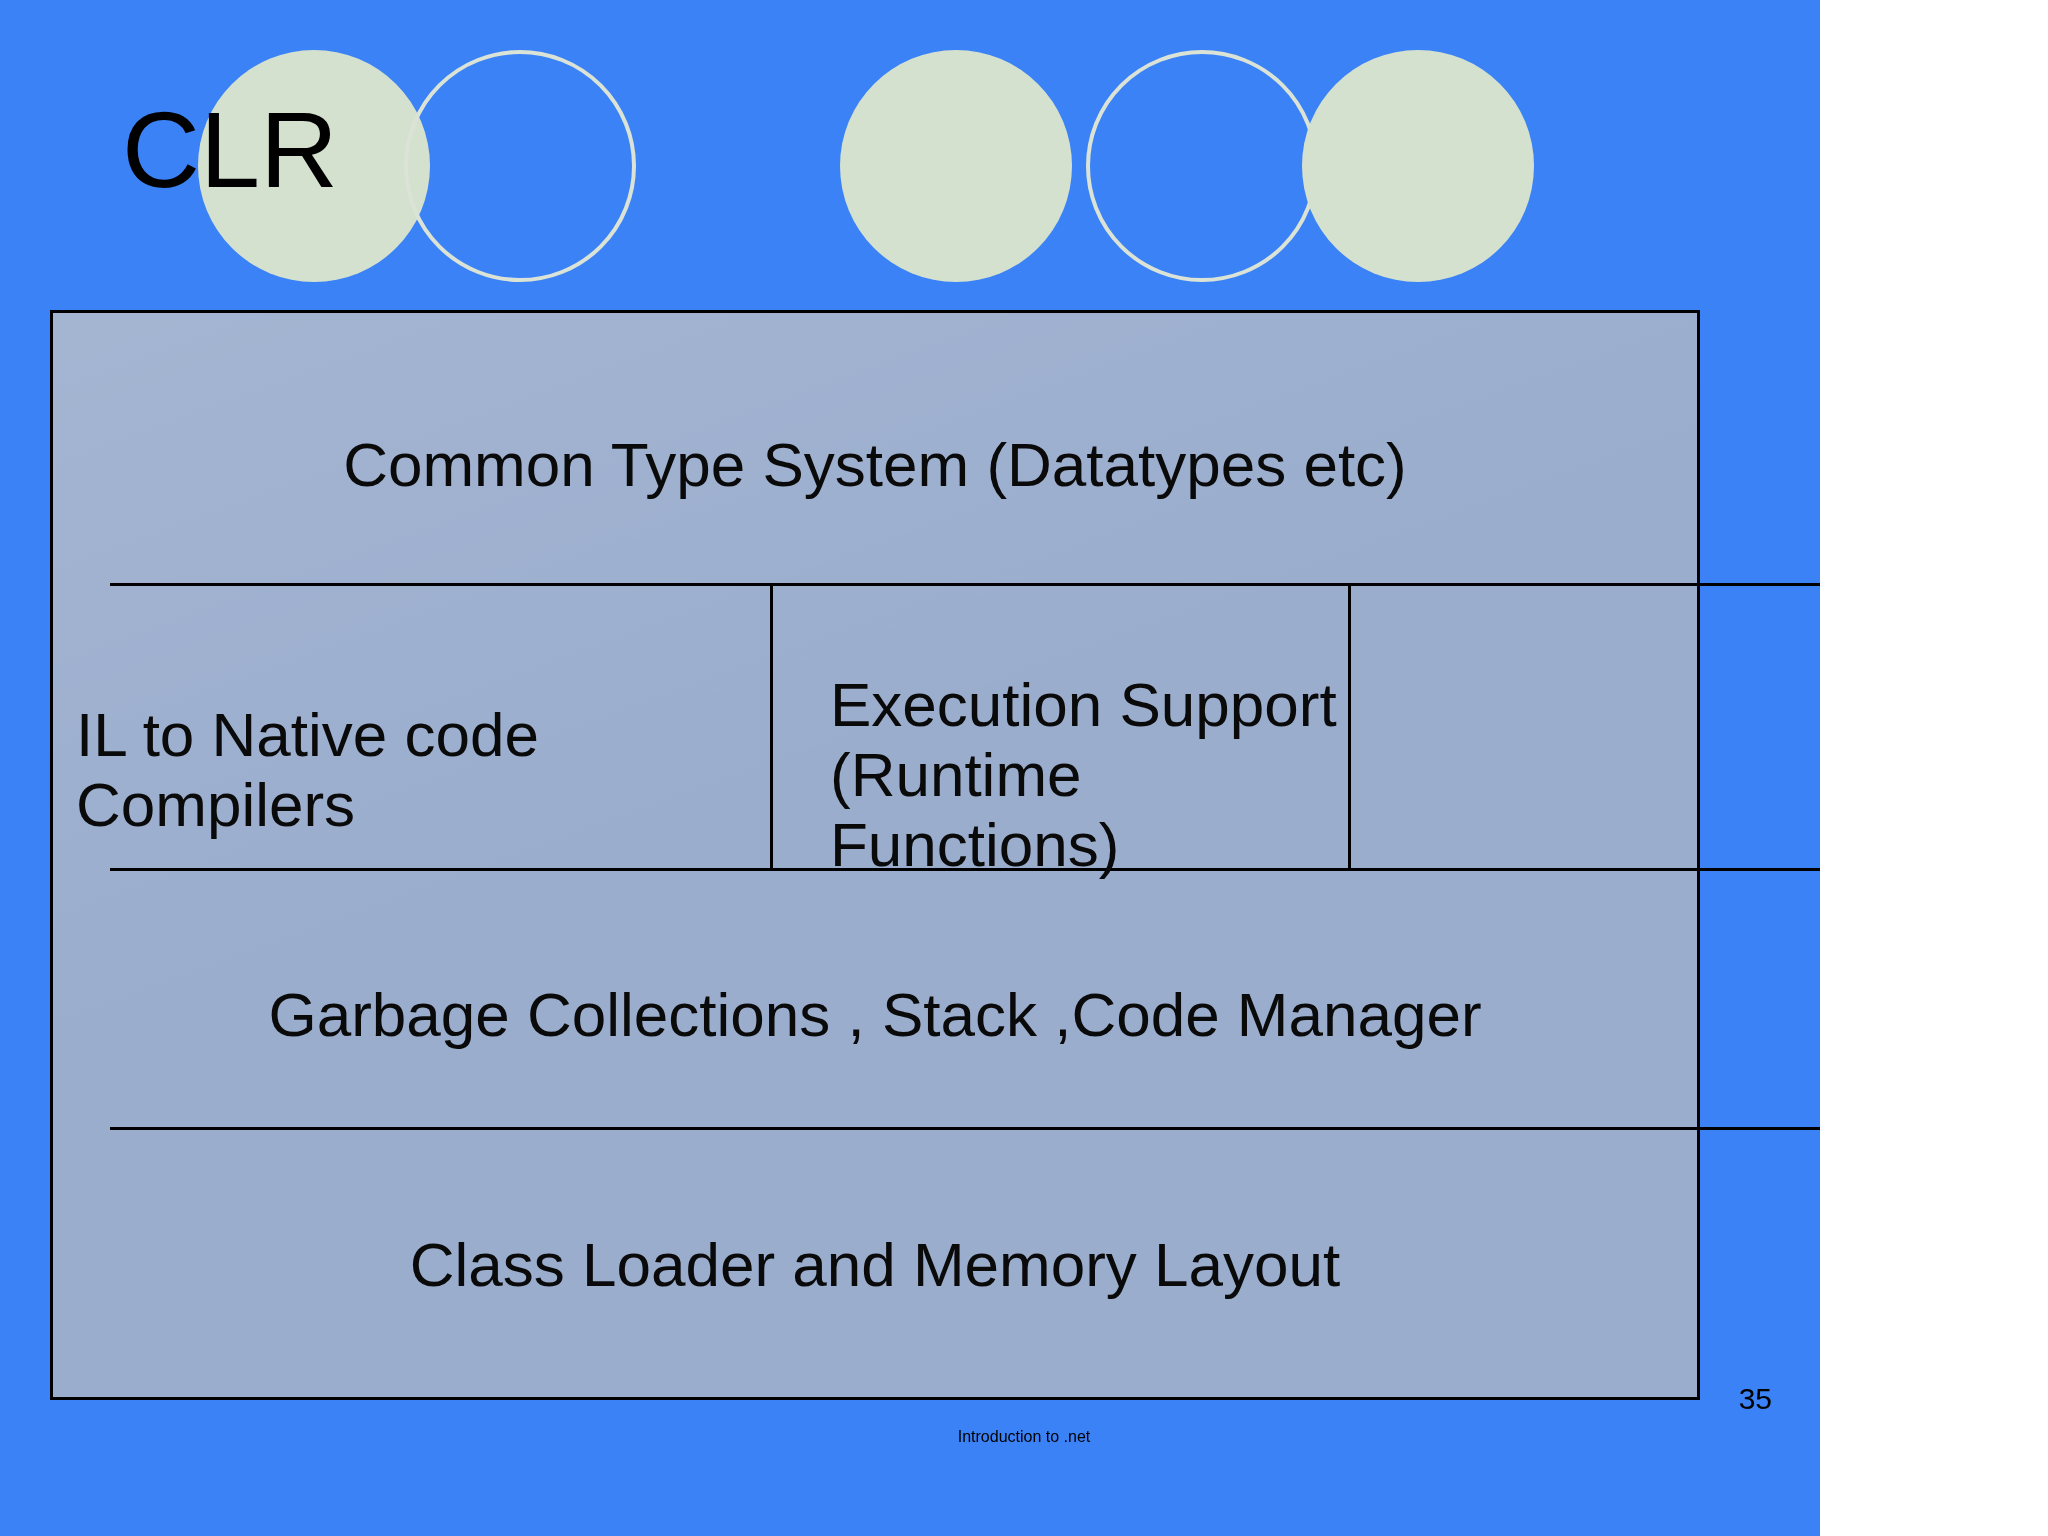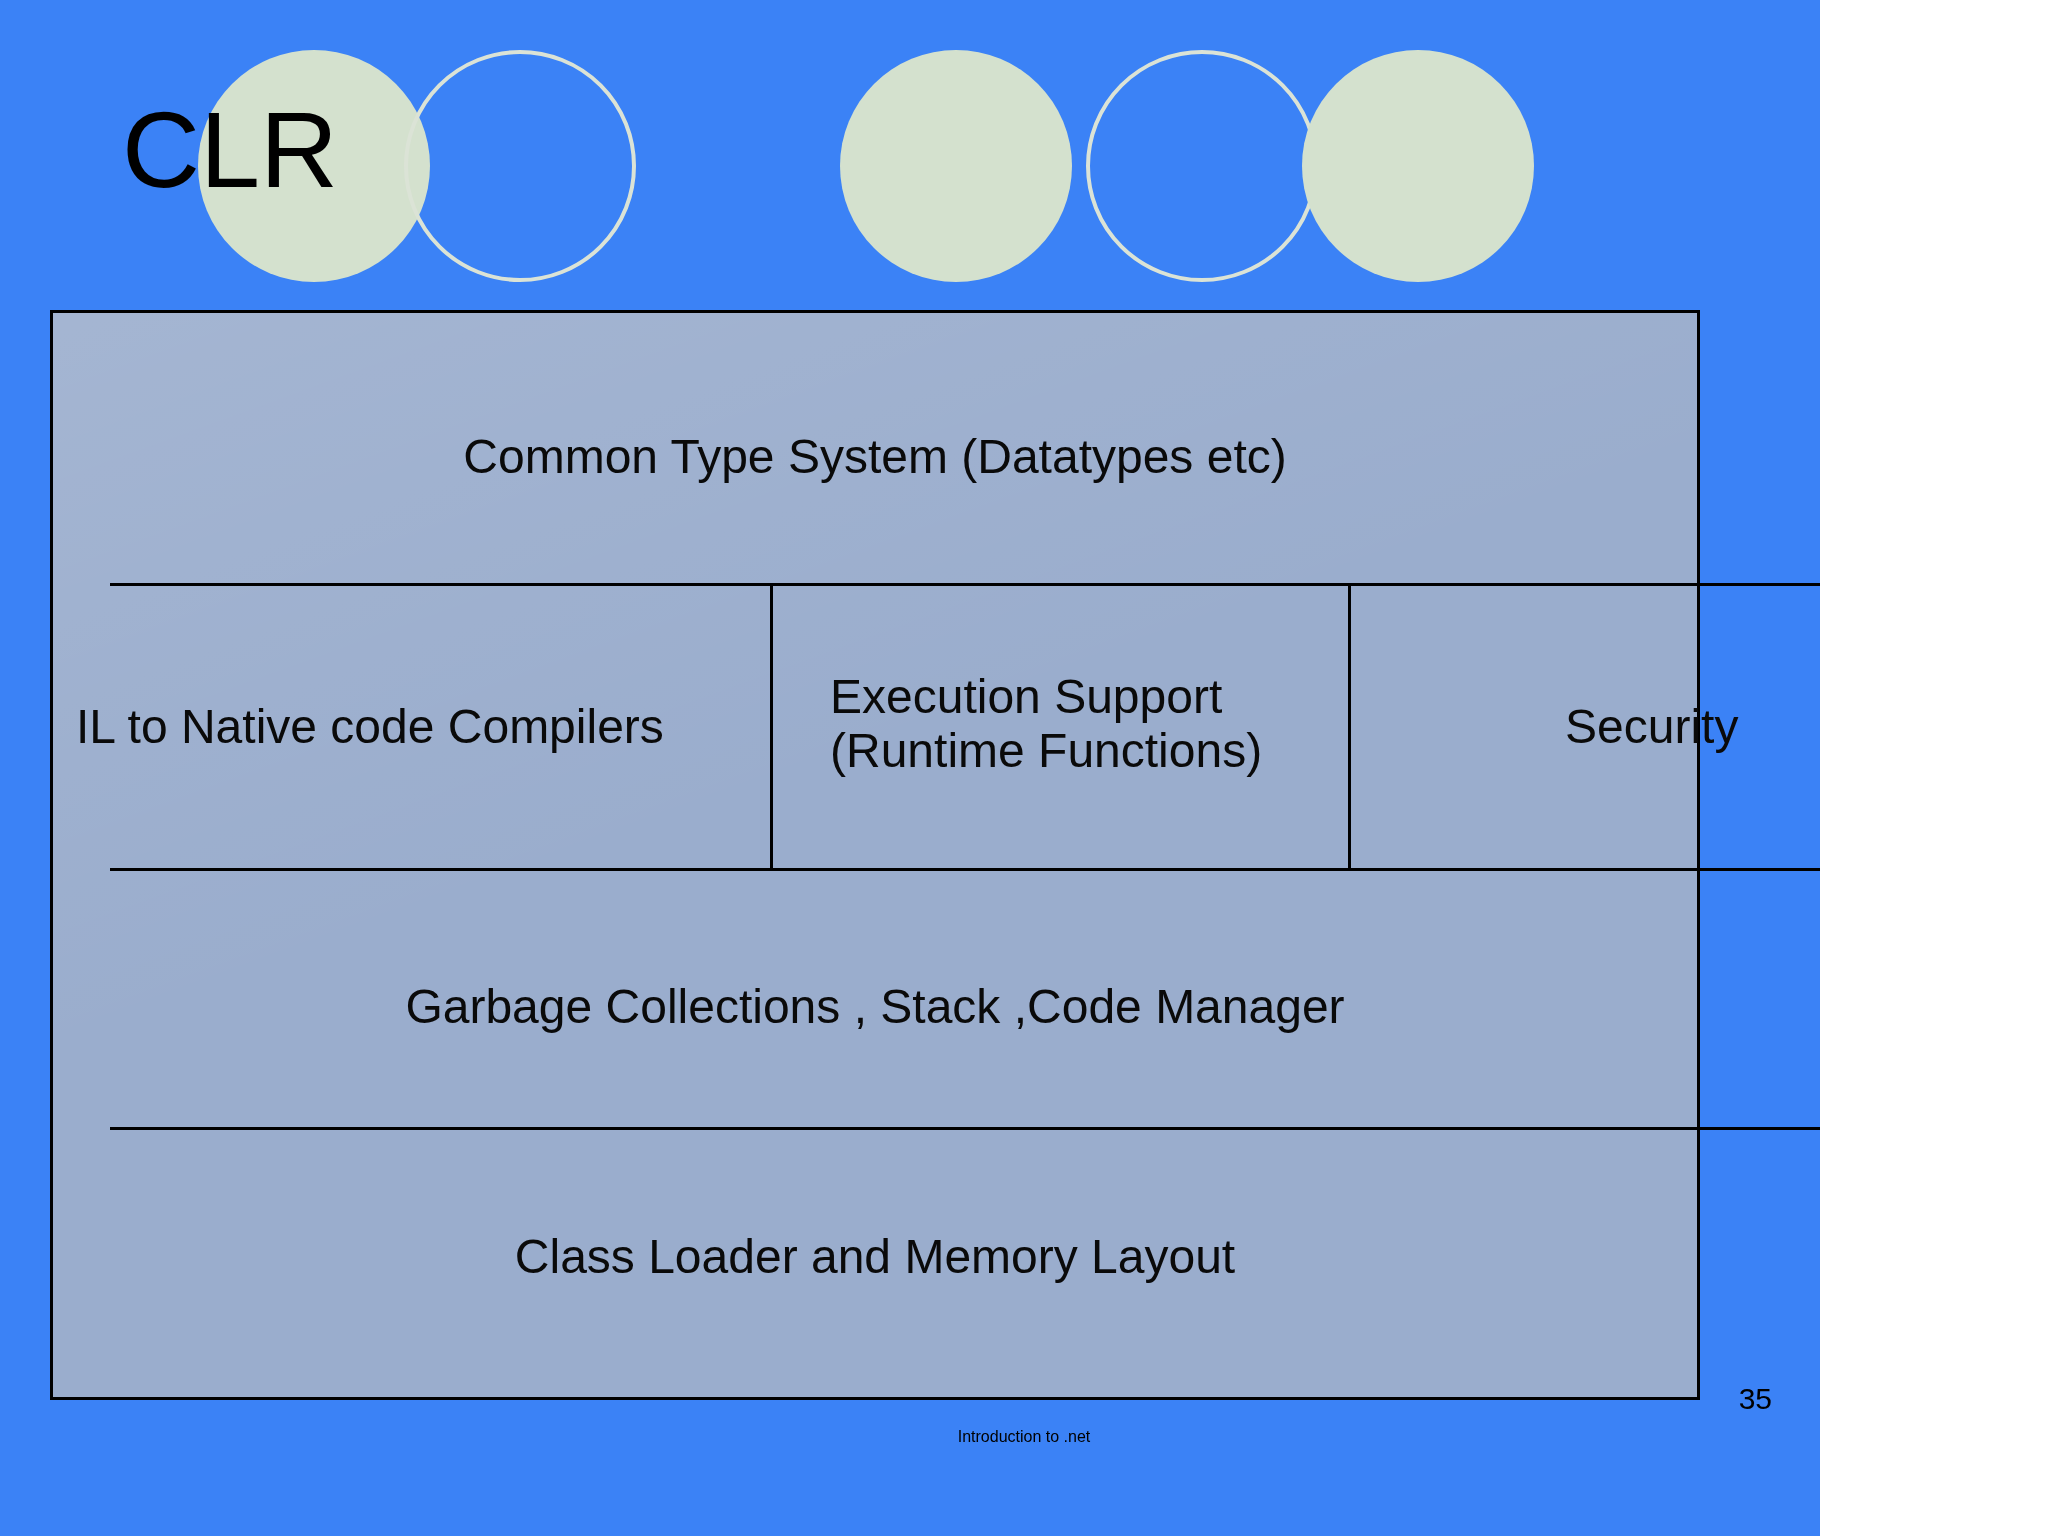--- a/index.html
+++ b/index.html
@@ -93,21 +93,21 @@
   }
 
   .cell {
     position: absolute;
     color: #000000;
     z-index: 7;
     box-sizing: border-box;
   }
   .cell .cell-text {
     display: block;
-    font-size: 48px;
+    font-size: 62px;
     line-height: 1.13;
     color: #0a0a0a;
     white-space: pre-line;
   }
   .cell.centered { text-align: center; }
   .cell.leftish  { text-align: left; }
 
   
   .footer-note {
     position: absolute;
@@ -158,23 +158,20 @@
 
   <div class="cell leftish" style="left:830px; top:670px; width:510px;">
     <span class="cell-text">Execution Support
 (Runtime Functions)</span>
   </div>
 
   <div class="cell leftish" style="left:76px; top:700px; width:690px;">
     <span class="cell-text">IL to Native code Compilers</span>
   </div>
 
-  <div class="cell leftish" style="left:1565px; top:700px; width:400px;">
-    <span class="cell-text">Security</span>
-  </div>
 
   <div class="cell centered" style="left:50px; top:980px; width:1650px;">
     <span class="cell-text">Garbage Collections , Stack ,Code Manager</span>
   </div>
 
   <div class="cell centered" style="left:50px; top:1230px; width:1650px;">
     <span class="cell-text">Class Loader and Memory Layout</span>
   </div>
 
   <div class="footer-note">Introduction to .net</div>

